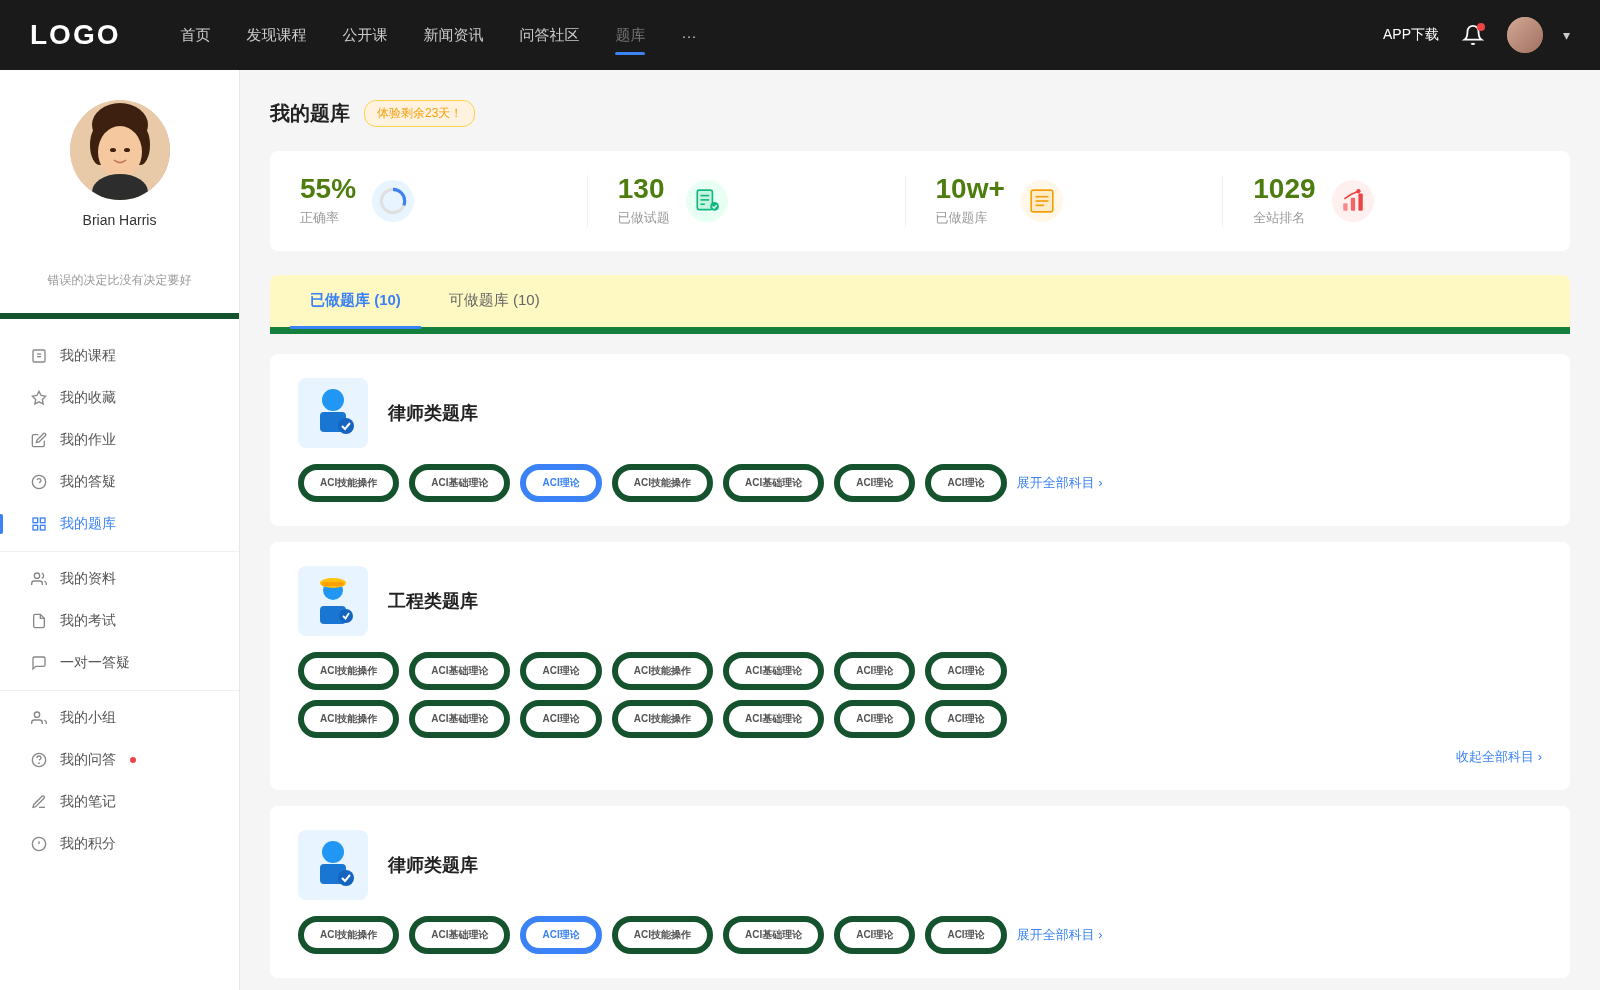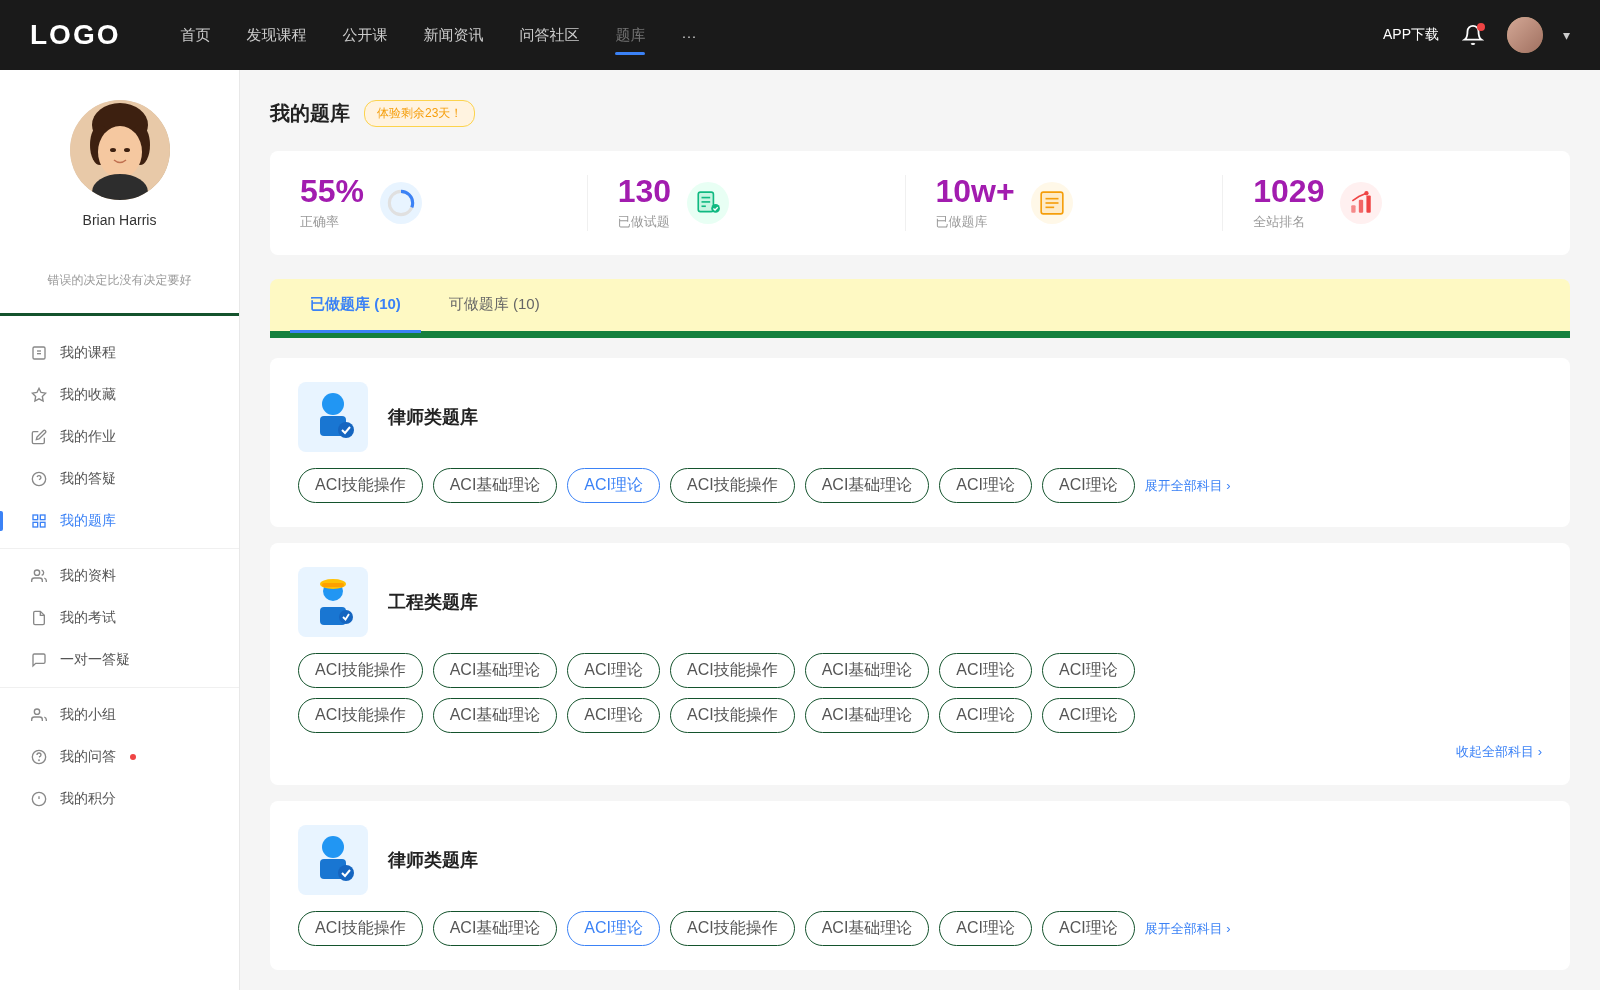--- a/index.html
+++ b/index.html
@@ -94,21 +94,21 @@
       width: 240px;
       background: white;
       min-height: calc(100vh - 70px);
       padding: 30px 0;
       flex-shrink: 0;
       border-right: 1px solid #e8e8e8;
     }
     .sidebar-profile {
       text-align: center;
       padding: 0 20px 24px;
-      border-bottom: 3px solid #14532d;
+      border-bottom: 6px solid #14532d;
       margin-bottom: 16px;
     }
     .profile-avatar {
       width: 100px; height: 100px;
       border-radius: 50%;
       background: linear-gradient(135deg, #e8d5c4, #c4a882);
       margin: 0 auto 12px;
       overflow: hidden;
       display: flex; align-items: center; justify-content: center;
     }
@@ -212,23 +212,23 @@
       flex: 1;
       display: flex;
       align-items: center;
       gap: 16px;
       border-right: 1px solid #f0f0f0;
       padding: 0 30px;
     }
     .stat-item:first-child { padding-left: 0; }
     .stat-item:last-child { border-right: none; }
     .stat-number {
-      font-size: 32px;
+      font-size: 28px;
       font-weight: 700;
-      color: #a21caf;
+      color: #4d7c0f;
       line-height: 1;
     }
     .stat-label {
       font-size: 13px;
       color: #999;
       margin-top: 6px;
     }
     .stat-icon {
       width: 42px; height: 42px;
       border-radius: 50%;
@@ -297,25 +297,26 @@
     }
     .bank-tags {
       display: flex;
       flex-wrap: wrap;
       gap: 10px;
       align-items: center;
     }
     .bank-tag {
       padding: 6px 16px;
       border-radius: 20px;
-      border: 1px solid #14532d;
-      font-size: 16px;
+      border: 6px solid #14532d;
+      font-size: 10px;
       color: #555;
       cursor: pointer;
       background: white;
+      font-weight: bold;
     }
     .bank-tag.active {
       border-color: #3b82f6;
       color: #3b82f6;
       background: white;
     }
     .bank-expand {
       font-size: 13px;
       color: #3b82f6;
       cursor: pointer;
@@ -489,20 +490,29 @@
               <path d="M9 9a3 3 0 0 1 6 0c0 2-3 3-3 3"></path>
               <circle cx="12" cy="17" r="0.5" fill="currentColor"></circle>
             </svg>
         </span>
         <span>我的问答</span>
         <div class="menu-dot"></div>
       </li>
       <li class="sidebar-menu-item">
         <span class="menu-icon">
           <svg width="16" height="16" viewBox="0 0 24 24" fill="none" stroke="currentColor" stroke-width="2">
+              <path d="M12 20h9"></path>
+              <path d="M16.5 3.5a2.121 2.121 0 0 1 3 3L7 19l-4 1 1-4L16.5 3.5z"></path>
+            </svg>
+        </span>
+        <span>我的笔记</span>
+      </li>
+      <li class="sidebar-menu-item">
+        <span class="menu-icon">
+          <svg width="16" height="16" viewBox="0 0 24 24" fill="none" stroke="currentColor" stroke-width="2">
               <circle cx="12" cy="12" r="10"></circle>
               <line x1="12" y1="8" x2="12" y2="12"></line>
               <line x1="12" y1="16" x2="12.01" y2="16"></line>
             </svg>
         </span>
         <span>我的积分</span>
       </li>
     </ul>
   </aside>
 

